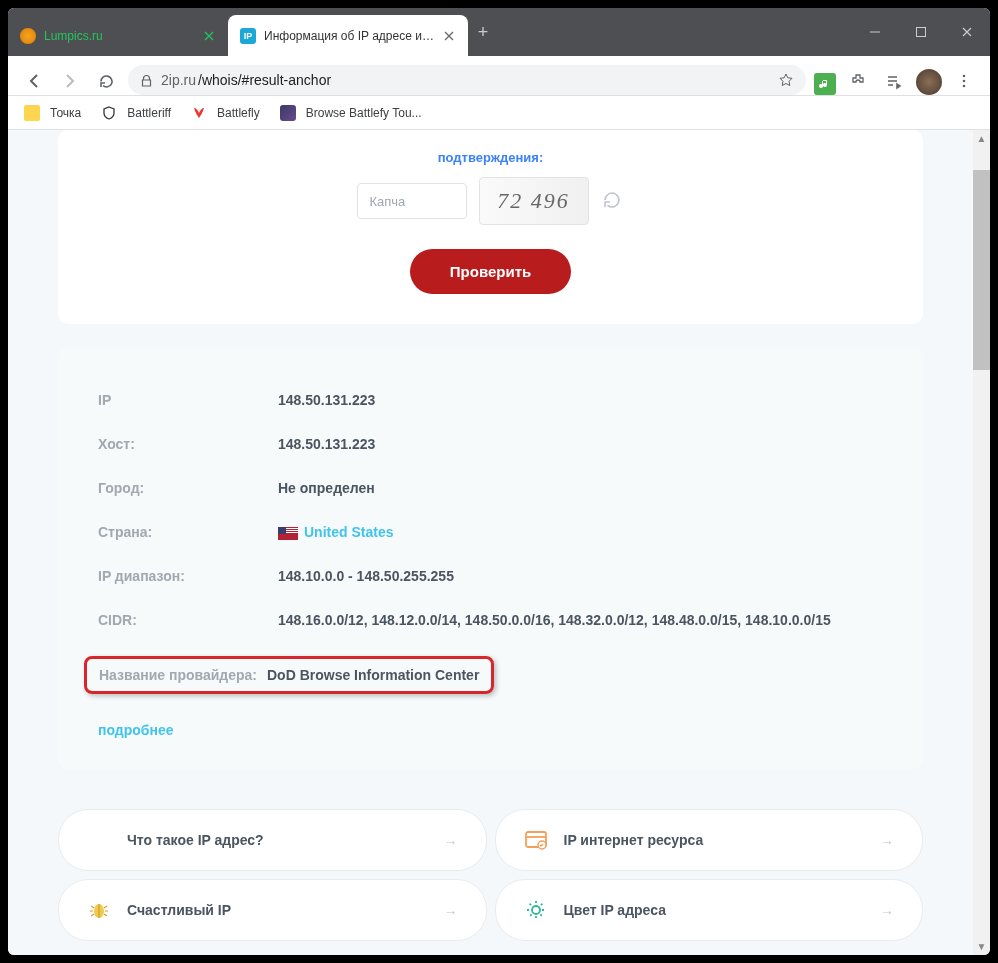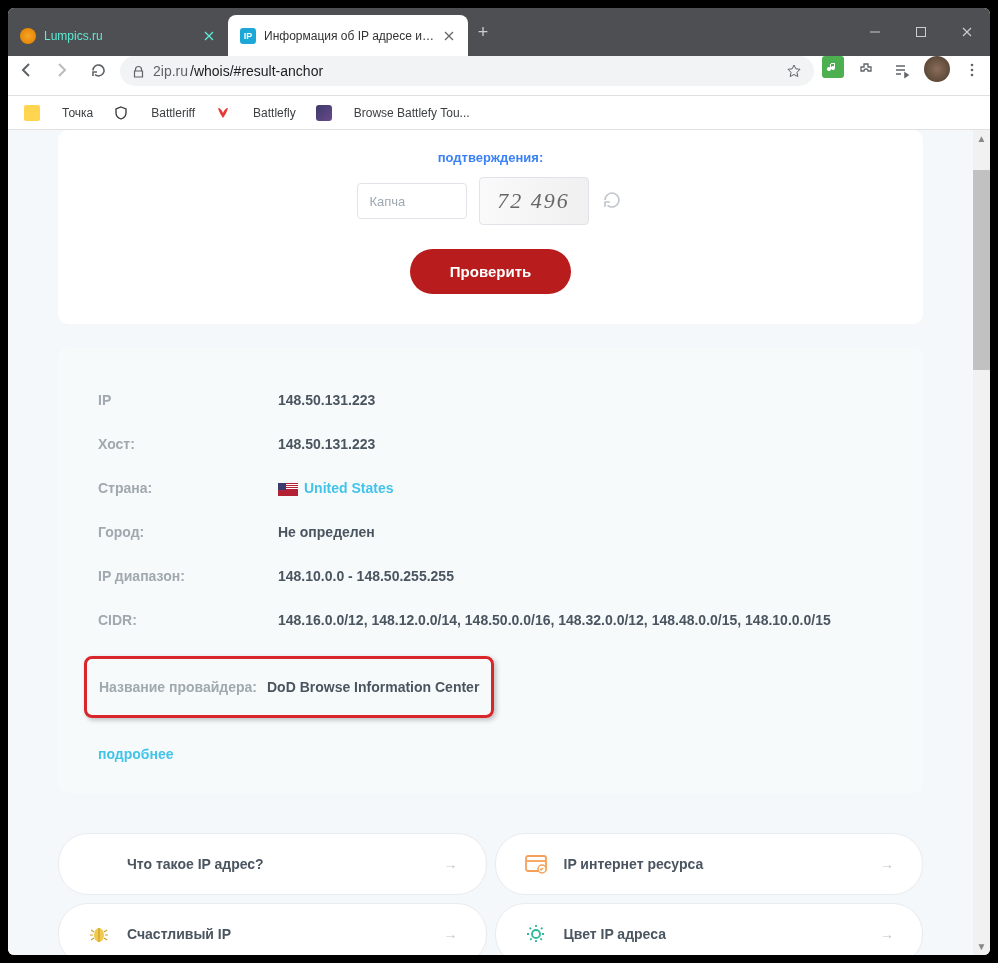--- a/index.html
+++ b/index.html
@@ -1,36 +1,36 @@
 <!DOCTYPE html>
 <html><head>
 <meta charset="utf-8">
 <style>
 * { box-sizing: border-box; margin: 0; padding: 0; }
 body { font-family: Arial, sans-serif; background: #000; width: 998px; height: 963px; overflow: hidden; position: relative; }
 .window { position: absolute; top: 8px; left: 8px; width: 982px; height: 947px; background: #fff; border-radius: 6px; overflow: hidden; display: flex; flex-direction: column; }
 .titlebar { height: 48px; background: #4d4f52; display: flex; align-items: stretch; }
 .tab { display: flex; align-items: center; padding: 0 12px; gap: 8px; font-size: 12px; color: #ddd; position: relative; min-width: 220px; max-width: 240px; }
 .tab.active { background: #fff; color: #333; border-radius: 8px 8px 0 0; margin-top: 7px; }
-.tab.inactive { color: #5eead4; margin-top: 7px; }
+.tab.inactive { color: #22c55e; margin-top: 7px; }
 .tab-favicon { width: 16px; height: 16px; border-radius: 50%; flex-shrink: 0; }
 .tab-title { flex: 1; white-space: nowrap; overflow: hidden; text-overflow: ellipsis; }
 .tab-close { width: 14px; height: 14px; cursor: pointer; flex-shrink: 0; }
 .newtab { width: 30px; display: flex; align-items: center; justify-content: center; color: #ccc; cursor: pointer; font-size: 18px; }
 .winbtns { margin-left: auto; display: flex; }
 .winbtn { width: 46px; display: flex; align-items: center; justify-content: center; color: #ccc; cursor: pointer; }
-.toolbar { height: 40px; background: #fff; display: flex; align-items: flex-start; padding: 0 4px; gap: 8px; border-bottom: 1px solid #e0e0e0; }
+.toolbar { height: 40px; background: #fff; display: flex; align-items: flex-end; padding: 0 12px; gap: 8px; border-bottom: 1px solid #e0e0e0; }
 .navbtn { width: 28px; height: 28px; display: flex; align-items: center; justify-content: center; color: #5f6368; cursor: pointer; border-radius: 50%; }
 .navbtn.disabled { color: #bbb; }
 .addrbar { flex: 1; height: 30px; background: #f1f3f4; border-radius: 15px; display: flex; align-items: center; padding: 0 12px; gap: 8px; font-size: 14px; color: #5f6368; }
 .addrbar .url { color: #202124; }
 .toolicon { width: 28px; height: 28px; display: flex; align-items: center; justify-content: center; cursor: pointer; border-radius: 4px; color: #5f6368; }
 .avatar { width: 26px; height: 26px; border-radius: 50%; background: radial-gradient(circle, #8a6d5a, #4a3a2a); }
 .bookmarks { height: 34px; background: #fff; display: flex; align-items: center; padding: 0 8px; gap: 4px; border-bottom: 1px solid #e0e0e0; }
-.bookmark { display: flex; align-items: center; gap: 22px; padding: 4px 8px; font-size: 12px; color: #3c4043; cursor: pointer; border-radius: 4px; }
+.bookmark { display: flex; align-items: center; gap: 10px; padding: 4px 8px; font-size: 12px; color: #3c4043; cursor: pointer; border-radius: 4px; }
 .bm-icon { width: 16px; height: 16px; flex-shrink: 0; }
 .content-wrap { flex: 1; display: flex; overflow: hidden; }
 .content { flex: 1; background: #f4f8fa; overflow-y: auto; padding: 0 50px; }
 .scrollbar { width: 17px; background: #f1f1f1; position: relative; }
 .scrollthumb { position: absolute; width: 100%; height: 200px; background: #c1c1c1; top: 40px; }
 .scrollarr { position: absolute; width: 100%; height: 17px; display: flex; align-items: center; justify-content: center; color: #888; font-size: 10px; }
 .card { background: #fff; border-radius: 10px; padding: 20px 40px 30px; margin-bottom: 24px; }
 .confirm-section { text-align: center; }
 .confirm-label { color: #3b82f6; font-size: 13px; font-weight: 600; margin-bottom: 12px; }
 .captcha-row { display: flex; align-items: center; justify-content: center; gap: 12px; margin-bottom: 24px; }
@@ -39,21 +39,21 @@
 .captcha-img { width: 110px; height: 48px; border: 1px solid #e0e4e8; border-radius: 4px; display: flex; align-items: center; justify-content: center; font-family: serif; font-style: italic; font-size: 22px; letter-spacing: 2px; color: #666; background: linear-gradient(90deg, #fafafa, #f0f0f0); }
 .refresh-cap { width: 24px; height: 24px; color: #c0c6cc; cursor: pointer; }
 .submit-btn { background: #b91c1c; color: #fff; border: none; border-radius: 24px; padding: 14px 40px; font-size: 15px; font-weight: 600; cursor: pointer; }
 .results { background: #f7fafb; border-radius: 10px; padding: 30px 40px; margin-bottom: 40px; }
 .res-row { display: flex; padding: 14px 0; font-size: 14px; }
 .res-label { width: 180px; color: #a0a8b0; font-weight: 600; flex-shrink: 0; }
 .res-value { color: #4a5560; font-weight: 600; }
 .res-value.link { color: #42c3ea; }
 .flag { display: inline-block; width: 20px; height: 13px; margin-right: 6px; vertical-align: middle; background: linear-gradient(to bottom, #b22234 0%, #b22234 8%, #fff 8%, #fff 16%, #b22234 16%, #b22234 24%, #fff 24%, #fff 32%, #b22234 32%, #b22234 40%, #fff 40%, #fff 48%, #b22234 48%); position: relative; }
 .flag::before { content: ''; position: absolute; top: 0; left: 0; width: 8px; height: 7px; background: #3c3b6e; }
-.highlight { border: 3px solid #d8262a; border-radius: 8px; padding: 20px 12px; margin-left: -14px; box-shadow: 2px 2px 5px rgba(0,0,0,0.25); display: inline-flex; }
+.highlight { border: 3px solid #d8262a; border-radius: 8px; padding: 8px 12px; margin-left: -14px; box-shadow: 2px 2px 5px rgba(0,0,0,0.25); display: inline-flex; }
 .more-link { color: #42c3ea; font-size: 14px; font-weight: 600; cursor: pointer; margin-top: 14px; display: inline-block; }
 .quick-grid { display: grid; grid-template-columns: 1fr 1fr; gap: 8px; margin-bottom: 20px; }
 .quick-btn { background: #fff; border: 1px solid #e8ecef; border-radius: 30px; padding: 18px 28px; display: flex; align-items: center; gap: 16px; cursor: pointer; font-size: 14px; font-weight: 700; color: #4a5560; }
 .quick-icon { width: 24px; height: 24px; flex-shrink: 0; }
 .quick-arrow { margin-left: auto; color: #c0c6cc; }
 svg { display: block; }
 </style>
 </head>
 <body>
 
@@ -198,26 +198,26 @@
       <div class="results">
         <div class="res-row">
             <div class="res-label">IP</div>
             <div class="res-value">148.50.131.223</div>
           </div>
         <div class="res-row">
             <div class="res-label">Хост:</div>
             <div class="res-value">148.50.131.223</div>
           </div>
         <div class="res-row">
+            <div class="res-label">Город:</div>
+            <div class="res-value">Не определен</div>
+          </div>
+        <div class="res-row">
             <div class="res-label">Страна:</div>
             <div class="res-value link"><span class="flag"></span><span>United States</span></div>
-          </div>
-        <div class="res-row">
-            <div class="res-label">Город:</div>
-            <div class="res-value">Не определен</div>
           </div>
         <div class="res-row">
             <div class="res-label">IP диапазон:</div>
             <div class="res-value">148.10.0.0 - 148.50.255.255</div>
           </div>
         <div class="res-row">
             <div class="res-label">CIDR:</div>
             <div class="res-value">148.16.0.0/12, 148.12.0.0/14, 148.50.0.0/16, 148.32.0.0/12, 148.48.0.0/15, 148.10.0.0/15</div>
           </div>
         <div class="res-row">

